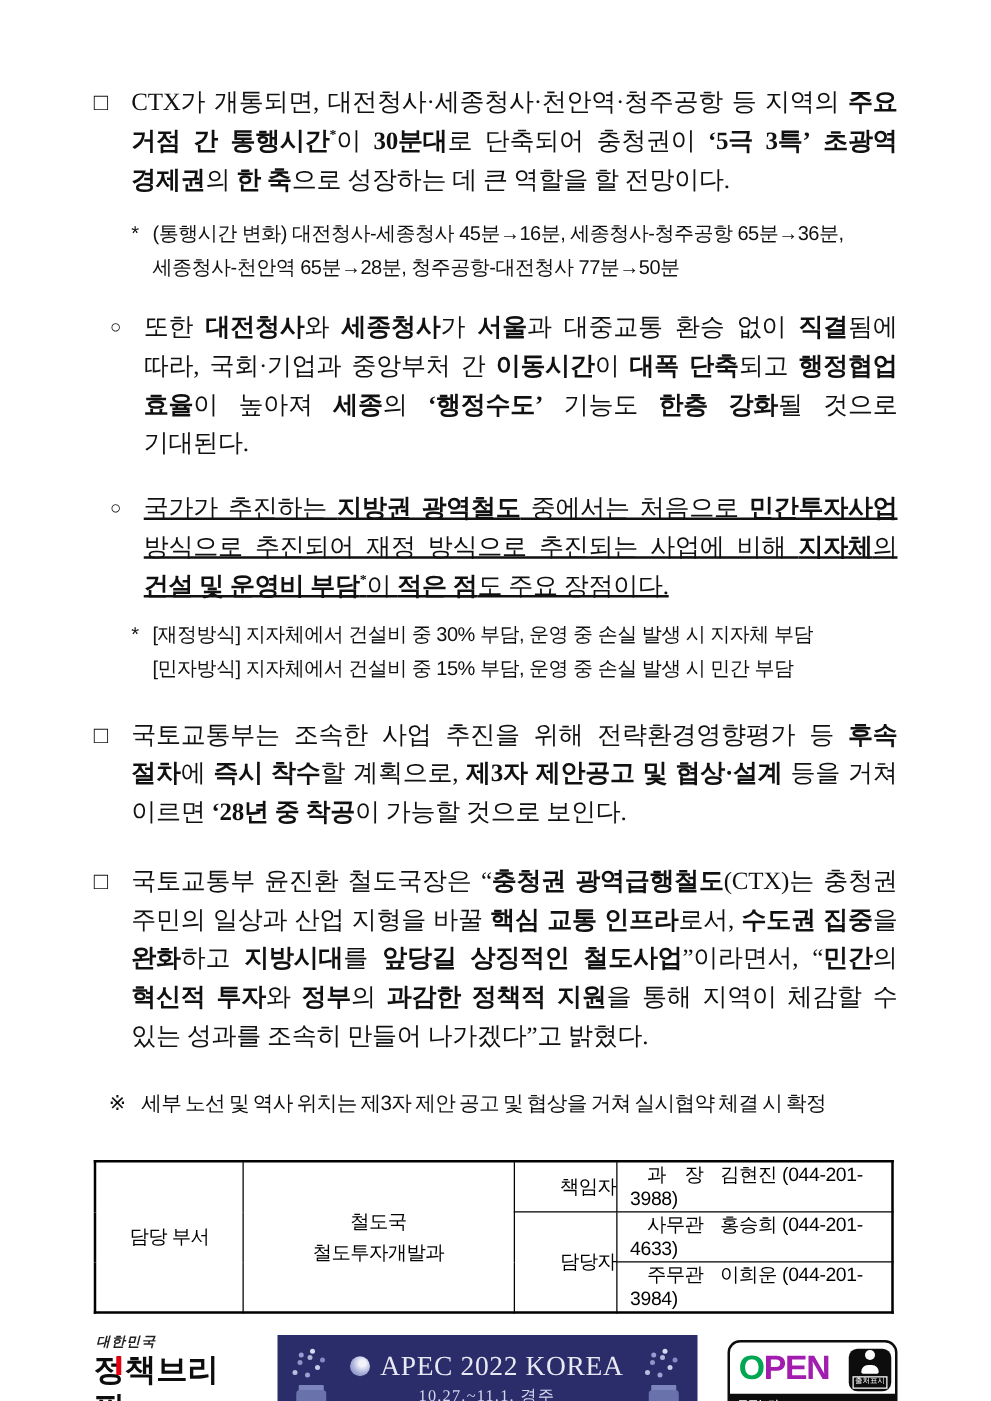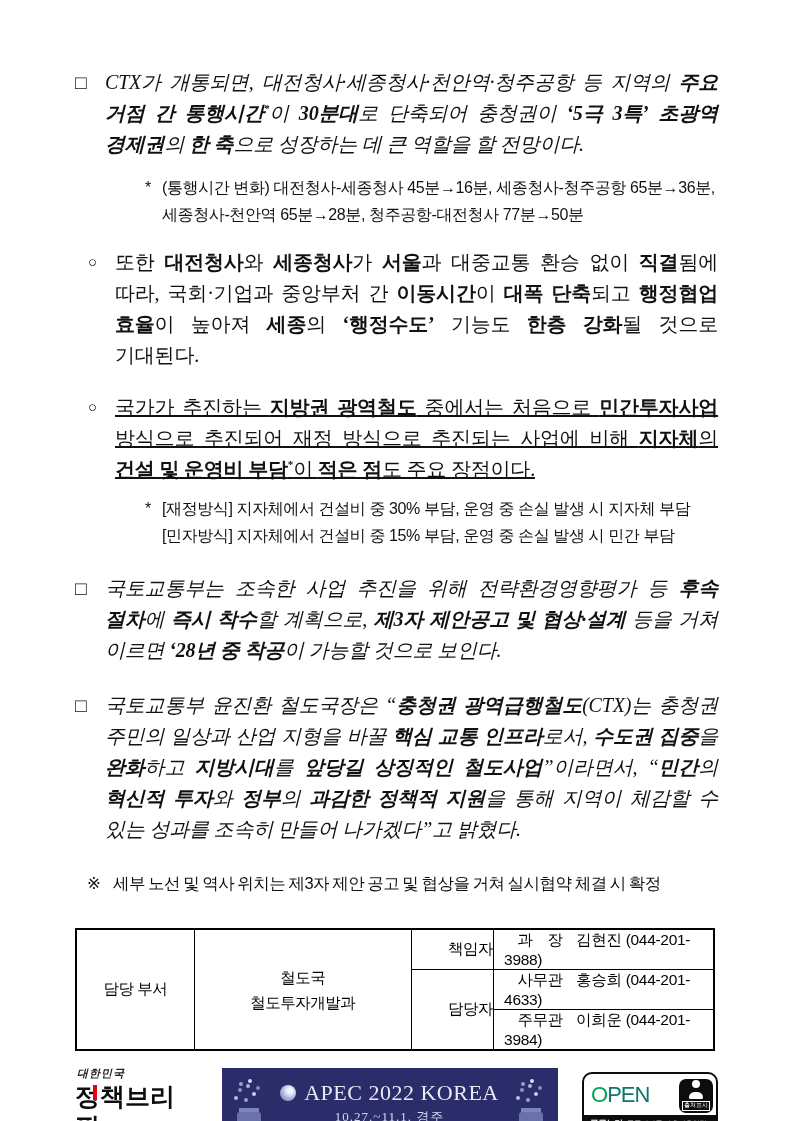--- a/index.html
+++ b/index.html
@@ -15,31 +15,31 @@
   }
   .content{ padding:67px 75px 0 75px; }
 
   
   .para{
     font-size:20px; line-height:31px; text-align:justify;
     word-break:keep-all; letter-spacing:-0.2px;
   }
   .para .b, .footnote .b{ font-weight:700; }
   .para sup{ font-size:0.55em; line-height:0; font-weight:700; }
-  .para.l1{ padding-left:30px; text-indent:-30px;font-style:italic; }
+  .para.l1{ padding-left:30px; text-indent:-30px; }
   .para.l1 .bullet{ display:inline-block; width:30px; text-indent:0; font-size:19px; }
   .para.l2{ margin-left:13px; padding-left:27px; text-indent:-27px; }
   .para.l2 .bullet{ display:inline-block; width:27px; text-indent:0; font-size:15px; vertical-align:2px; }
 
   
   .footnote{
     margin-left:30px; font-family:"Liberation Sans","DejaVu Sans",sans-serif;
     font-size:16px; line-height:27px; letter-spacing:-0.4px; word-break:keep-all;
   }
-  .fn-line{ padding-left:17px; text-indent:-17px;margin-left:40px; }
+  .fn-line{ padding-left:17px; text-indent:-17px; }
   .fn-line.cont{ text-indent:0; padding-left:17px; }
   .fn-marker{ display:inline-block; width:17px; text-indent:0; }
 
   
   .fn1{ margin-top:14px; }
   .p2 { margin-top:19px; }
   .p3 { margin-top:21px;text-decoration:underline; }
   .fn2{ margin-top:10px; }
   .p4 { margin-top:24px; }
   .p5 { margin-top:24px; }
@@ -104,21 +104,21 @@
     background:#6a72ac; border-radius:3px 3px 1px 1px;
     box-shadow:0 -6px 0 -2px #7d85bd;
   }
 
   .open-logo{
     width:136px; height:62px; border:2.5px solid #0d0d0d; border-radius:10px;
     overflow:hidden; display:flex; flex-direction:column; background:#fff;
     font-family:"Liberation Sans","DejaVu Sans",sans-serif;
   }
   .open-top{ flex:1; display:flex; align-items:center; justify-content:space-between; padding-left:7px; }
-  .open-word{ display:block; font-size:22px; font-weight:400; letter-spacing:-1px; color:#0f766e; line-height:1; }
+  .open-word{ display:block; font-size:27px; font-weight:700; letter-spacing:-1px; color:#a21caf; line-height:1; }
   .open-word::first-letter{ color:var(--open-green); }
   .open-badge{
     width:34px; height:34px; background:#0d0d0d; border-radius:7px; margin:3px 3px 0 0;
     display:flex; flex-direction:column; align-items:center; justify-content:center; gap:2px;
   }
   .person-icon{ position:relative; width:18px; height:12px; margin-top:6px; }
   .person-icon::before{ content:""; position:absolute; top:-7px; left:5px; width:8px; height:8px;
     background:#fff; border-radius:50%; }
   .person-icon::after{ content:""; position:absolute; bottom:0; left:2px; width:14px; height:7px;
     background:#fff; border-radius:7px 7px 2px 2px; }

